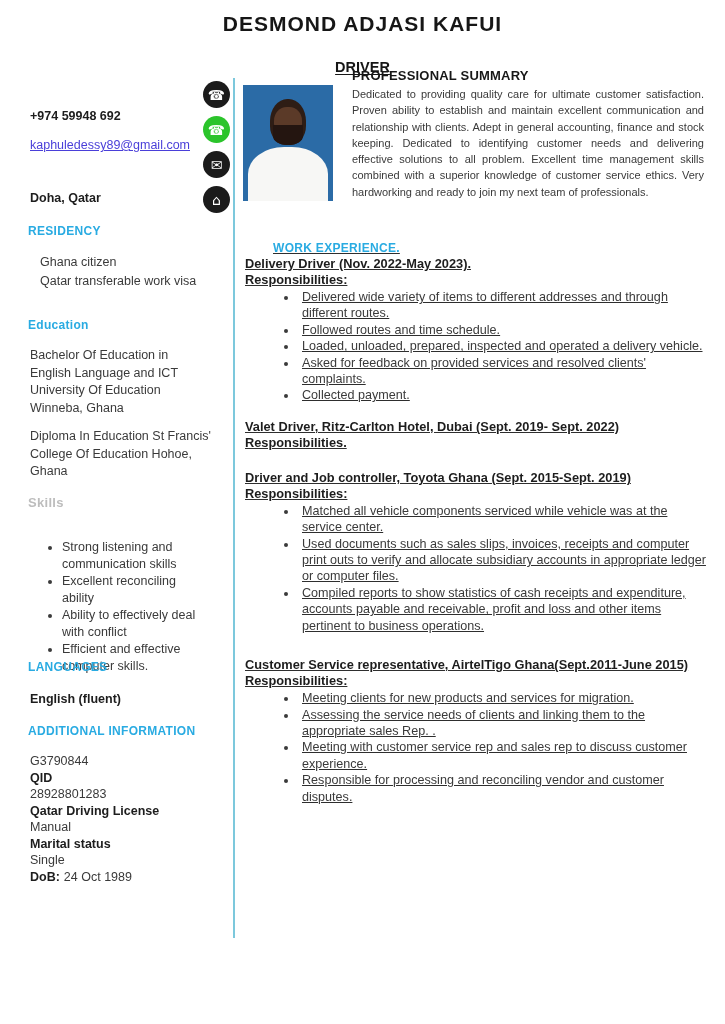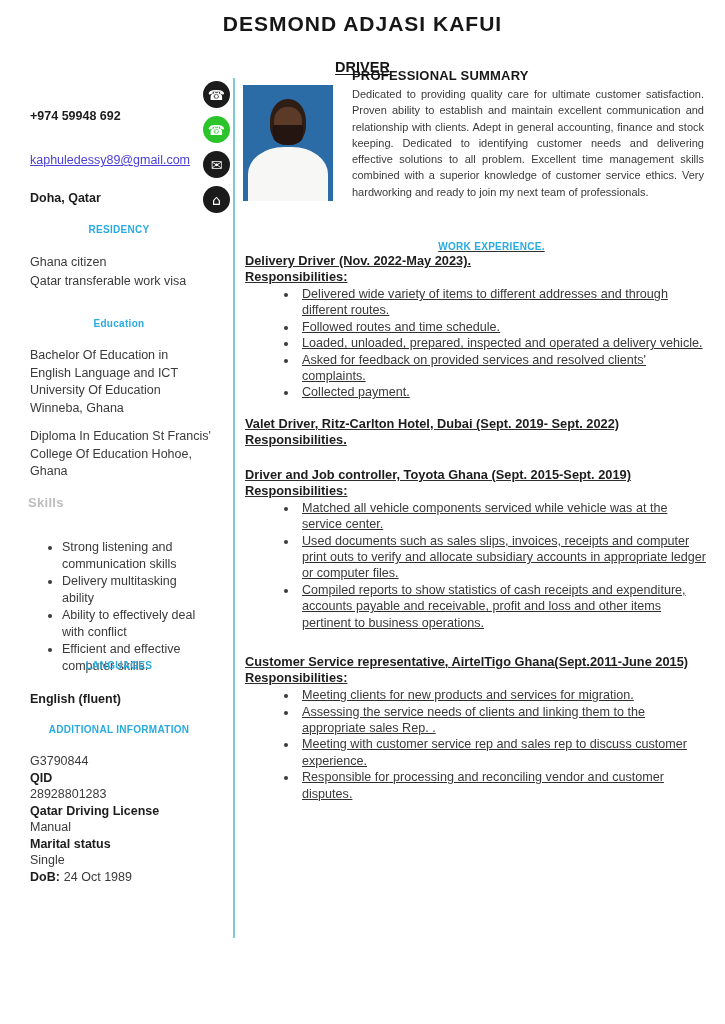--- a/index.html
+++ b/index.html
@@ -9,28 +9,28 @@
     font-family:"Liberation Sans", sans-serif; color:#2e2e2e;
   }
   
   .header { position:absolute; top:12px; left:0; width:725px; text-align:center; }
   .name { font-size:21px; font-weight:bold; letter-spacing:1px; color:#161616; }
   .role { font-size:14.5px; font-weight:bold; color:#161616; margin-top:5px;
           text-decoration:underline; text-underline-offset:2px; display:inline-block; }
   
   .sb { position:absolute; left:30px; width:182px; font-size:12.5px; line-height:1.35; }
   .bold { font-weight:bold; color:#1d1d1d; }
-  .h-cyan { color:#29ABE2; font-weight:bold; font-size:10px; letter-spacing:.3px;text-align:center; }
+  .h-cyan { color:#29ABE2; font-weight:bold; font-size:12px; letter-spacing:.3px; }
   .h-gray { color:#bdbdbd; font-weight:bold; font-size:13px; letter-spacing:.3px; }
   .phone-txt   { top:108px; }
-  .email-wrap  { top:152px; }
+  .email-wrap  { top:137px; }
   .email-link  { color:#4a3fd9; text-decoration:underline; cursor:pointer; }
   .loc-txt     { top:190px; }
   .res-head    { top:223px; left:28px; }
-  .res-body    { top:253px; line-height:19px; color:#3a3a3a; }
+  .res-body    { top:253px; line-height:19px; color:#3a3a3a;margin-left:10px; }
   .edu-head    { top:317px; left:28px; }
   .edu-1       { top:347px; line-height:17.5px; color:#3a3a3a; }
   .edu-2       { top:428px; line-height:17.5px; color:#3a3a3a; }
   .skl-head    { top:494px; left:28px; }
   .skl-list    { top:511px; left:46px; width:160px; }
   .skl-list li { margin-left:16px; line-height:17px; color:#3a3a3a; margin-bottom:0; }
   .lang-head   { top:659px; left:28px; }
   .lang-item   { top:691px; }
   .add-head    { top:723px; left:28px; }
   .add-body    { top:753px; line-height:16.5px; }
@@ -91,21 +91,21 @@
   <div>Qatar transferable work visa</div>
 </div>
 
 <div class="sb h-cyan edu-head" style="position:absolute;">Education</div>
 <div class="sb edu-1" style="position:absolute;">Bachelor Of Education in English Language and ICT University Of Education Winneba, Ghana</div>
 <div class="sb edu-2" style="position:absolute;">Diploma In Education St Francis' College Of Education Hohoe, Ghana</div>
 
 <div class="sb h-gray skl-head" style="position:absolute;">Skills</div>
 <ul class="sb skl-list" style="position:absolute;margin-top:28px;">
   <li>Strong listening and communication skills</li>
-  <li>Delivery multitasking ability</li>
+  <li>Excellent reconciling ability</li>
   <li>Ability to effectively deal with conflict</li>
   <li>Efficient and effective computer skills.</li>
 </ul>
 
 <div class="sb h-cyan lang-head" style="position:absolute;">LANGUAGES</div>
 <div class="sb bold lang-item" style="position:absolute;">English (fluent)</div>
 
 <div class="sb h-cyan add-head" style="position:absolute;">ADDITIONAL INFORMATION</div>
 <div class="sb add-body" style="position:absolute;">
   <div class="val">G3790844</div>

